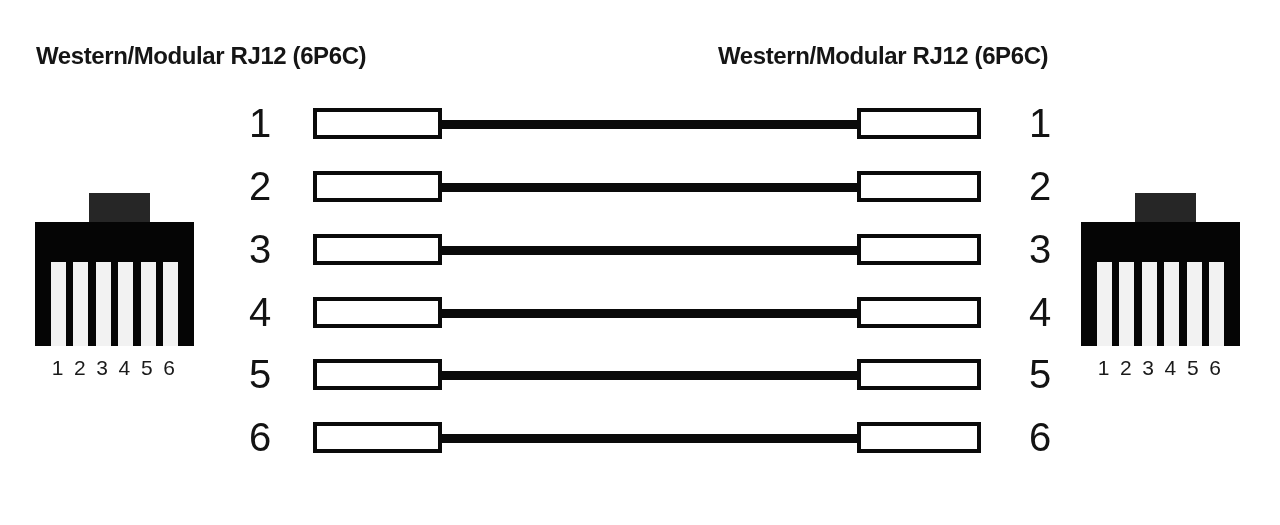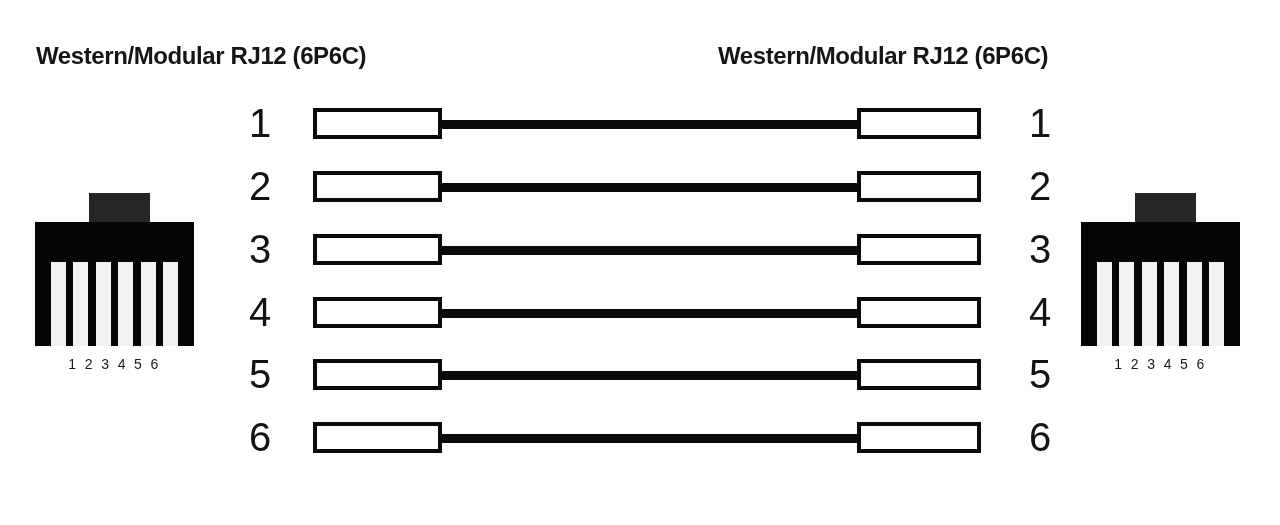--- a/index.html
+++ b/index.html
@@ -75,21 +75,21 @@
     width: 15px;
     height: 84px;
     background: #f2f2f2;
   }
   .conn-numbers {
     position: absolute;
     left: 0px;
     top: 163px;
     width: 159px;
     text-align: center;
-    font-size: 14px;
+    font-size: 21px;
     color: #1a1a1a;
     letter-spacing: 2.4px;
     font-family: "Liberation Sans", sans-serif;
     white-space: nowrap;
   }
 
   
   #wiring {
     position: absolute;
     left: 0;

